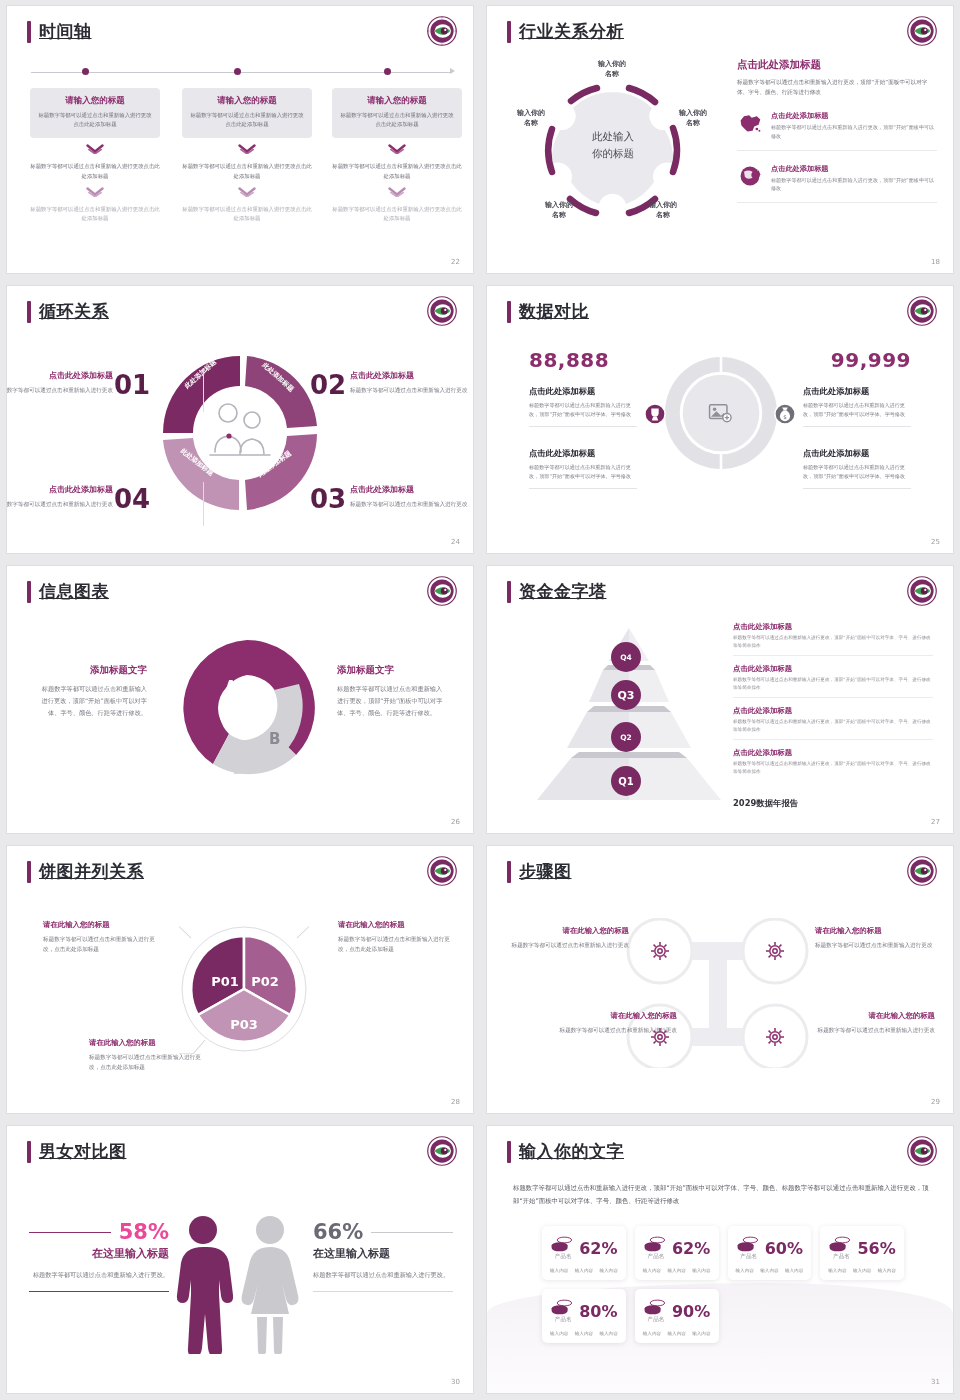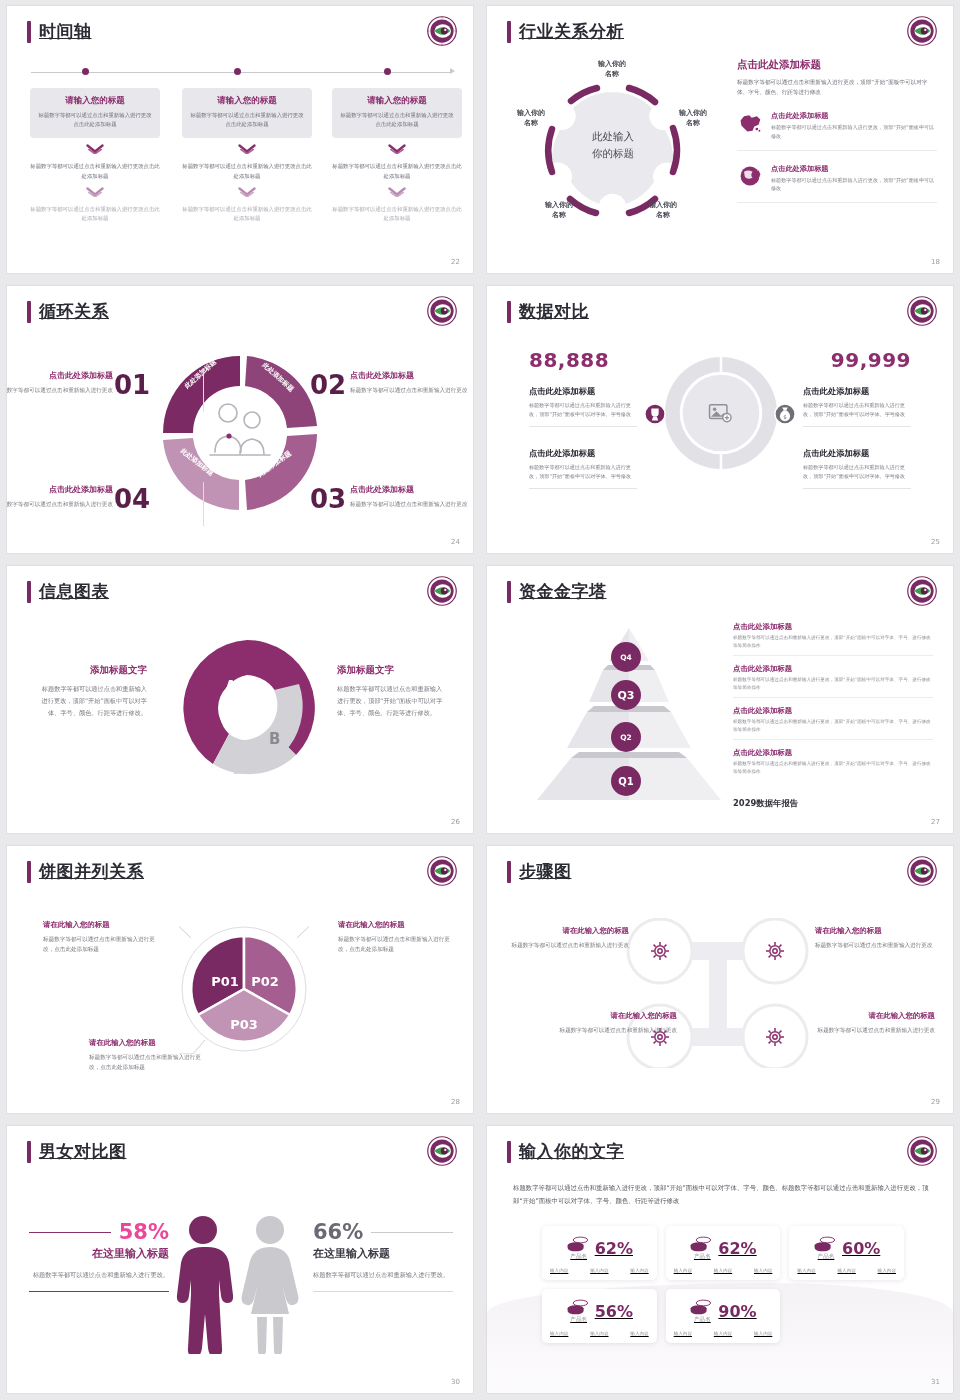--- a/index.html
+++ b/index.html
@@ -100,21 +100,21 @@
   
   .gd-side { position: absolute; top: 94px; width: 140px; }
   .gd-rule { height: 1px; background: #b8b8c0; }
   .gd-pct { font-size: 21px; font-weight: bold; }
   .gd-h { font-size: 11px; font-weight: bold; margin-top: 2px; }
   .gd-p { font-size: 6.2px; line-height: 1.95; color: #76767f; margin-top: 8px; }
 
   
   .tx-lead { position: absolute; left: 26px; top: 56px; width: 418px; font-size: 6.4px; line-height: 2.0; color: #55555f; }
   .tx-grid { position: absolute; left: 55px; top: 100px; width: 362px;
-     display: grid; grid-template-columns: repeat(3, 1fr); gap: 9px 9px; text-decoration: underline; }
+     display: grid; grid-template-columns: repeat(4, 1fr); gap: 9px 9px; }
   .tx-card { background: #fff; border-radius: 5px; box-shadow: 0 1px 5px rgba(90,60,90,0.13); padding: 9px 8px 7px; }
   .tx-top { display: flex; align-items: center; justify-content: center; gap: 5px; }
   .tx-name { font-size: 5.6px; color: #8a8a93; text-align: center; margin-top: -4px; margin-left: 2px; }
   .tx-pct { font-size: 16px; font-weight: bold; color: #7a2a63; }
   .tx-items { display: flex; justify-content: space-between; margin-top: 7px; }
   .tx-items span { font-size: 4.6px; color: #8a8a93; }
   .tx-wave { position: absolute; left: 0; bottom: 0; width: 100%; height: 110px;
      background: linear-gradient(180deg, rgba(238,232,240,0.55), rgba(245,240,246,0.25)); border-radius: 60% 40% 0 0 / 30px 30px 0 0; }
 </style>
 </head>
@@ -763,20 +763,38 @@
           </div>
           <div class="tx-pct">56%</div>
         </div>
         <div class="tx-items">
           <span>输入内容</span>
           <span>输入内容</span>
           <span>输入内容</span>
         </div>
       </div>
 
+      <div class="tx-card">
+        <div class="tx-top">
+          <div>
+            <svg viewBox="0 0 30 22" style="width:24px;height:18px">
+              <ellipse cx="18" cy="6" rx="9" ry="3.6" fill="none" stroke="#8c2d6e" stroke-width="1.2"></ellipse>
+              <ellipse cx="12" cy="13" rx="10" ry="4.2" fill="#7a2a63"></ellipse>
+              <path d="M2 13 v3 a10 4.2 0 0 0 20 0 v-3 z" fill="#7a2a63"></path>
+            </svg>
+            <div class="tx-name">产品名</div>
+          </div>
+          <div class="tx-pct">80%</div>
+        </div>
+        <div class="tx-items">
+          <span>输入内容</span>
+          <span>输入内容</span>
+          <span>输入内容</span>
+        </div>
+      </div>
 
       <div class="tx-card">
         <div class="tx-top">
           <div>
             <svg viewBox="0 0 30 22" style="width:24px;height:18px">
               <ellipse cx="18" cy="6" rx="9" ry="3.6" fill="none" stroke="#8c2d6e" stroke-width="1.2"></ellipse>
               <ellipse cx="12" cy="13" rx="10" ry="4.2" fill="#7a2a63"></ellipse>
               <path d="M2 13 v3 a10 4.2 0 0 0 20 0 v-3 z" fill="#7a2a63"></path>
             </svg>
             <div class="tx-name">产品名</div>

